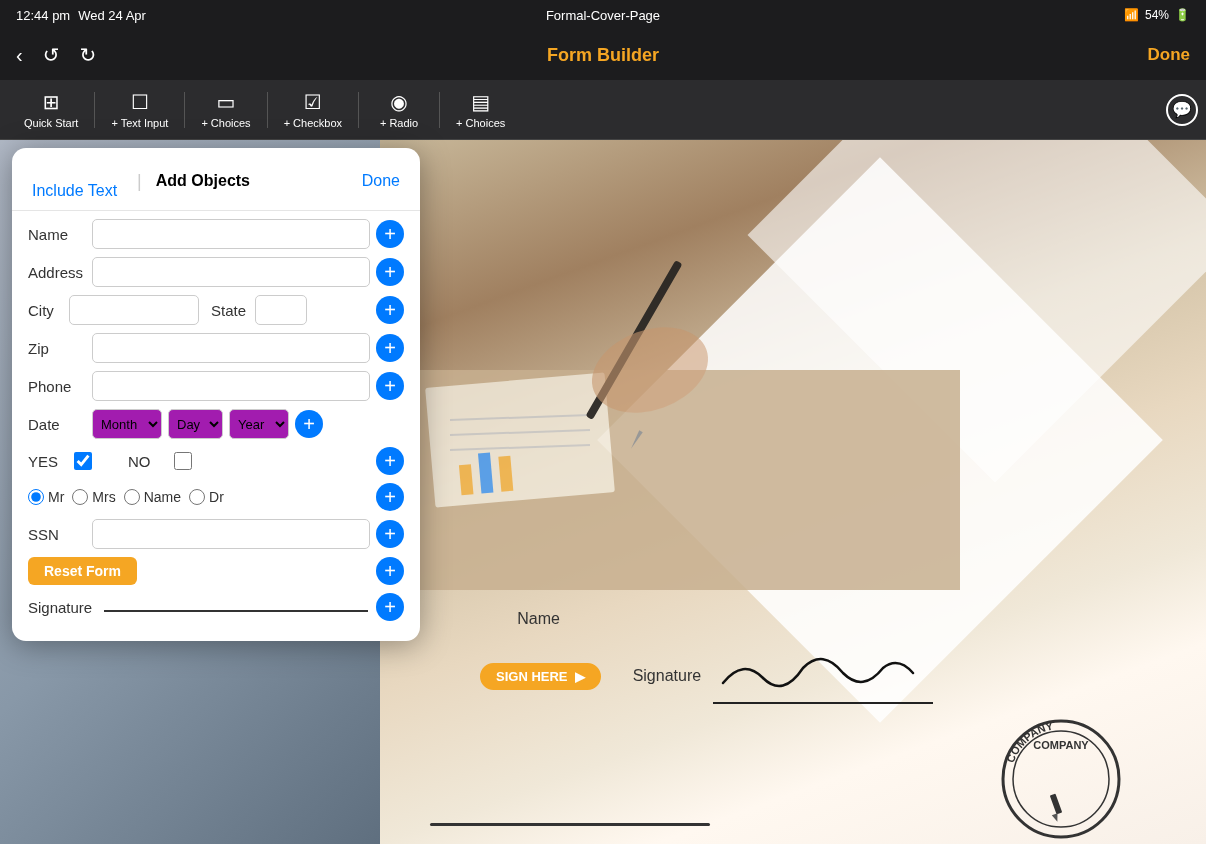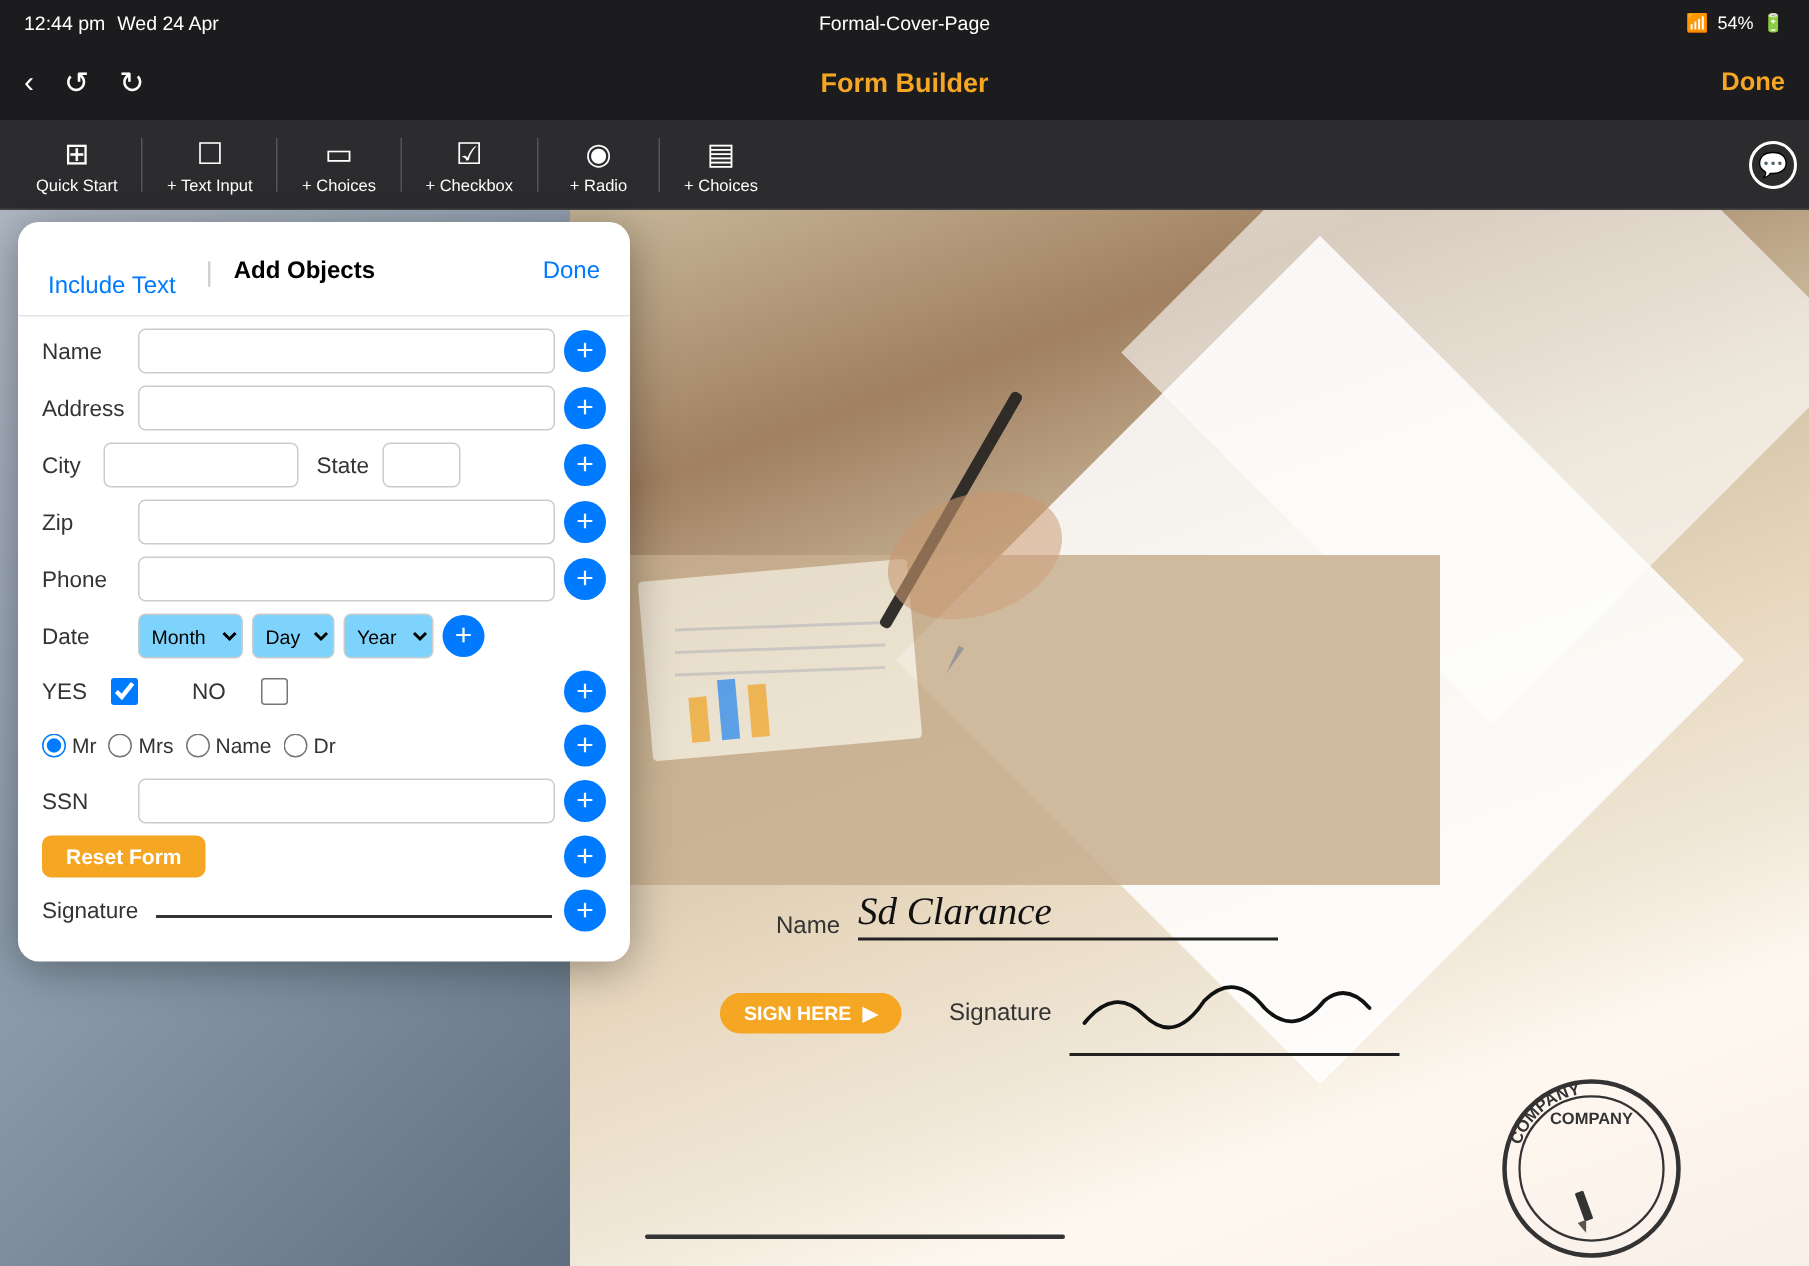--- a/index.html
+++ b/index.html
@@ -229,21 +229,21 @@
     .state-label { font-size: 15px; color: #333; min-width: 38px; margin-left: 6px; }
     .state-input { width: 52px; height: 30px; border: 1.5px solid #ccc; border-radius: 5px; padding: 0 4px; }
 
     
     .date-select {
       height: 30px;
       border: 1.5px solid #ccc;
       border-radius: 5px;
       padding: 0 4px;
       font-size: 13px;
-      background: #7dd3fc;
+      background: #a21caf;
       min-width: 70px;
     }
 
     
     .yes-no-row {
       display: flex; align-items: center; gap: 10px; margin-bottom: 8px;
     }
     .yes-no-label { font-size: 15px; color: #333; min-width: 36px; }
     .checkbox-input { width: 18px; height: 18px; accent-color: #007AFF; }
 
@@ -361,21 +361,20 @@
       <rect x="230" y="80" width="8" height="180" fill="#1a1a1a" rx="3" transform="rotate(30,234,170)"></rect>
       <polygon points="234,260 238,260 236,280" fill="#888" transform="rotate(30,236,270)"></polygon>
 
       <ellipse cx="250" cy="200" rx="60" ry="40" fill="#c8956a" opacity="0.6" transform="rotate(-20,250,200)"></ellipse>
     </svg>
   </div>
 
   <div id="sig-area">
     <div class="sig-line">
       <span class="sig-label">Name</span>
-      <span class="sig-value" style="font-family: 'Georgia', serif; font-style: italic; font-size: 26px;">Sd Clarance</span>
     </div>
     <div class="sig-line" style="align-items:center;">
       <span class="sign-here-btn">
         <span>SIGN HERE</span>
       </span>
       <span class="sig-label">Signature</span>
       <span class="sig-value" style="font-family: 'Georgia', serif; font-style: italic; font-size: 28px; border-bottom: 2px solid #222; min-width: 220px;">
         <svg width="220" height="45" viewBox="0 0 220 45">
           <path d="M10,35 Q30,10 50,30 Q70,50 90,20 Q110,0 130,25 Q150,45 170,20 Q185,8 200,25" stroke="#111" stroke-width="2.5" fill="none" stroke-linecap="round"></path>
         </svg>

